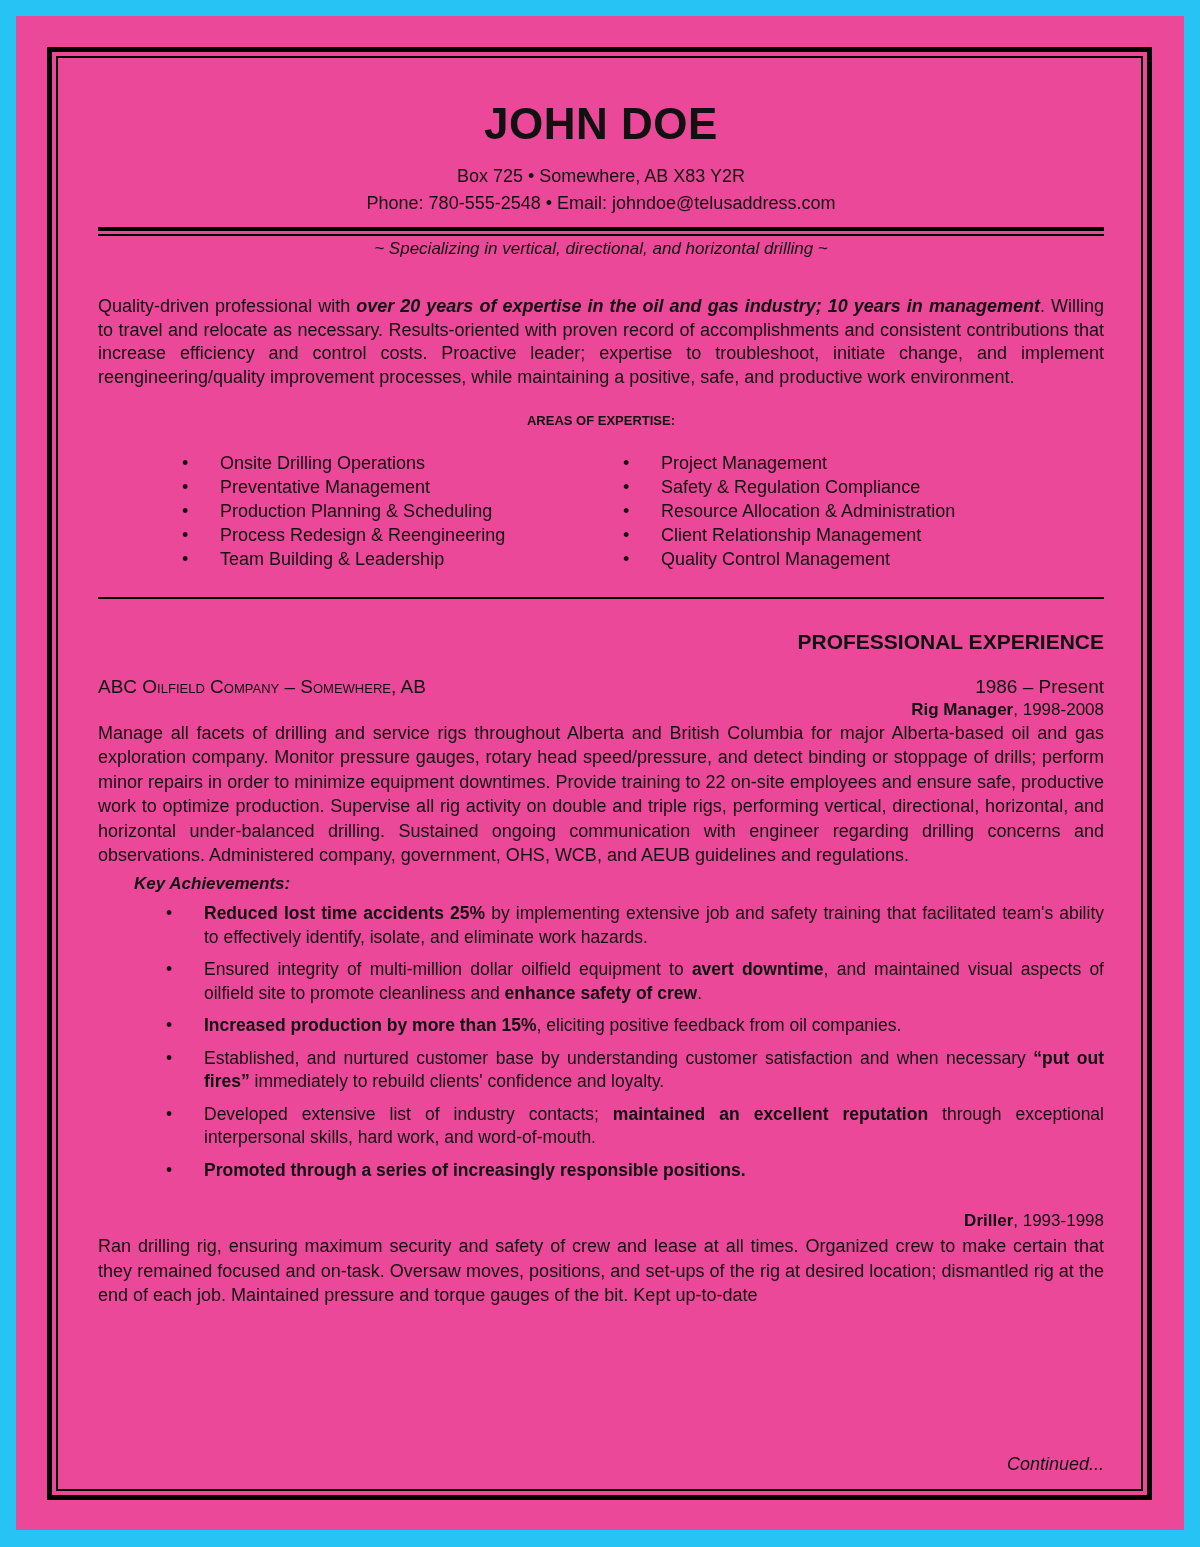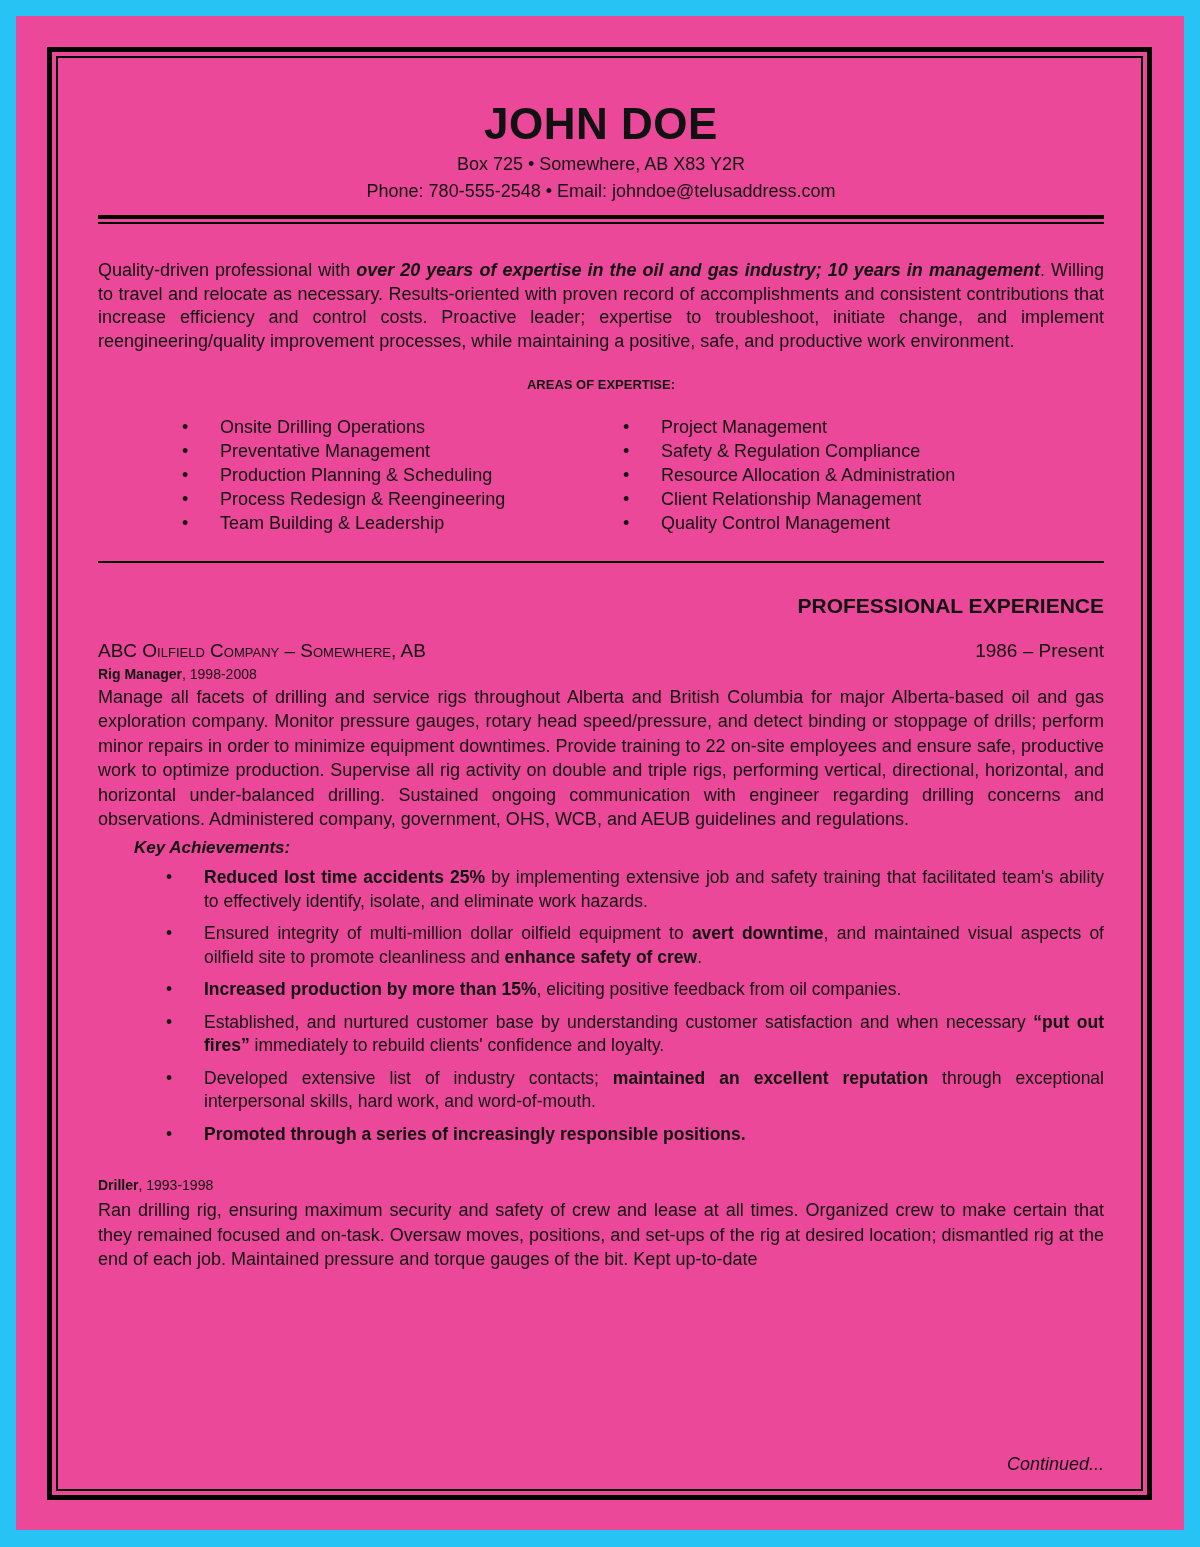--- a/index.html
+++ b/index.html
@@ -17,41 +17,41 @@
     border: 5px solid #000; box-sizing: border-box;
   }
   .frame-inner {
     position: absolute; left: 4px; top: 4px; right: 4px; bottom: 4px;
     border: 2px solid #000;
   }
   .content {
     position: absolute; left: 82px; top: 85px; width: 1006px;
   }
   .name { text-align: center; font-weight: bold; font-size: 44px; line-height: 46px; margin: 0; letter-spacing: 0.5px; }
-  .contact { text-align: center; font-size: 18px; line-height: 27px; margin-top: 4px; }
+  .contact { text-align: center; font-size: 18px; line-height: 27px; margin-top: 16px; }
   .rule-double { margin-top: 10px; }
   .rule-double .thick { height: 4px; background: #000; }
   .rule-double .thin { height: 2px; background: #000; margin-top: 3px; }
   .title { text-align: center; font-weight: bold; font-size: 28px; line-height: 32px; margin-top: 27px; }
   .tagline { text-align: center; font-style: italic; font-size: 17px; line-height: 22px; margin-top: 2px; }
   .summary { font-size: 18px; line-height: 23.5px; text-align: justify; margin-top: 35px; }
   .summary b { font-style: italic; }
   .areas-head { text-align: center; font-weight: bold; font-size: 13px; margin-top: 22px; line-height: 20px; }
   .areas { display: flex; margin-top: 20px; }
   .areas ul { list-style: none; margin: 0; padding: 0; }
   .areas li { font-size: 18px; line-height: 24px; position: relative; padding-left: 122px; }
   .areas li .dot { position: absolute; left: 84px; top: 0; }
   .areas .col-right li { padding-left: 62px; }
   .areas .col-right li .dot { left: 24px; }
   .areas .col-left { width: 501px; }
   .rule-single { height: 2px; background: #000; margin-top: 26px; }
   .section-head { text-align: right; font-weight: bold; font-size: 21px; margin-top: 30px; line-height: 26px; }
   .company-row { display: flex; justify-content: space-between; margin-top: 20px; font-size: 19px; line-height: 24px; }
   .company { font-variant: small-caps; }
-  .role { font-size: 14px; line-height: 22px; }
+  .role { font-size: 17px; line-height: 22px; text-align: right; }
   .role b { font-weight: bold; }
   .para { font-size: 18px; line-height: 24.4px; text-align: justify; }
   .key-head { font-weight: bold; font-style: italic; font-size: 17px; margin-left: 36px; margin-top: 4px; line-height: 26px; }
   .ach { list-style: none; margin: 5px 0 0 0; padding: 0; }
   .ach li { position: relative; padding-left: 106px; font-size: 17.5px; line-height: 23.5px; margin-bottom: 9px; text-align: justify; }
   .ach li .dot { position: absolute; left: 68px; top: 0; }
   .driller { margin-top: 28px; }
   .continued { position: absolute; right: 0; top: 1353px; font-style: italic; font-size: 18px; }
 </style>
 </head>
@@ -64,20 +64,21 @@
 
   <div class="content">
     <h1 class="name">JOHN DOE</h1>
     <div class="contact">Box 725 • Somewhere, AB  X83 Y2R</div>
     <div class="contact" style="margin-top:0">Phone: 780-555-2548 • Email: johndoe@telusaddress.com</div>
     <div class="rule-double">
       <div class="thick"></div>
       <div class="thin"></div>
     </div>
 
+    <div class="tagline">~ Specializing in vertical, directional, and horizontal drilling ~</div>
 
     <div class="summary">
       <span>Quality-driven professional with </span><b>over 20 years of expertise in the oil and gas industry; 10 years in management</b><span>. Willing to travel and relocate as necessary. Results-oriented with proven record of accomplishments and consistent contributions that increase efficiency and control costs. Proactive leader; expertise to troubleshoot, initiate change, and implement reengineering/quality improvement processes, while maintaining a positive, safe, and productive work environment.</span>
     </div>
 
     <div class="areas-head">AREAS OF EXPERTISE:</div>
     <div class="areas">
       <ul class="col-left">
         <li><span class="dot">•</span><span>Onsite Drilling Operations</span></li>
         <li><span class="dot">•</span><span>Preventative Management</span></li>

